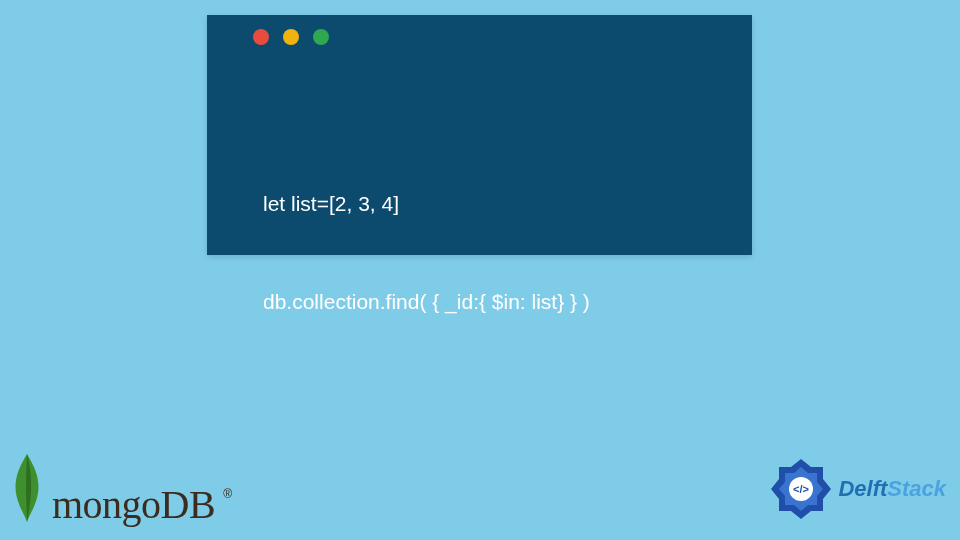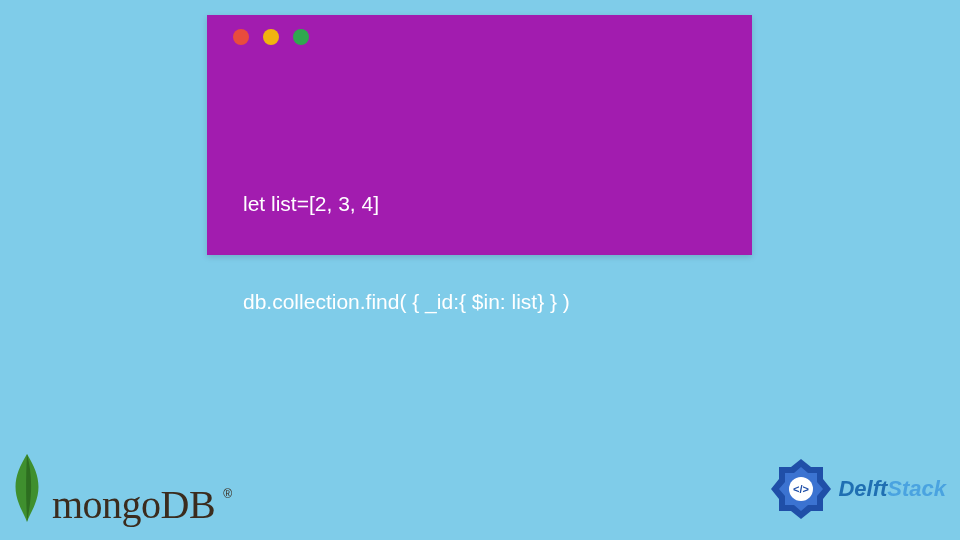--- a/index.html
+++ b/index.html
@@ -10,22 +10,23 @@
     position: relative;
     font-family: Arial, Helvetica, sans-serif;
     overflow: hidden;
   }
   .code-window {
     position: absolute;
     left: 207px;
     top: 15px;
     width: 545px;
     height: 240px;
-    background: #a21caf;
+    background: #0c4a6e;
     box-shadow: 0 2px 6px rgba(0,0,0,0.15);
+    padding-left: 20px;
   }
   .titlebar {
     height: 44px;
     display: flex;
     align-items: center;
     padding-left: 26px;
     gap: 14px;
   }
   .dot {
     width: 16px;

